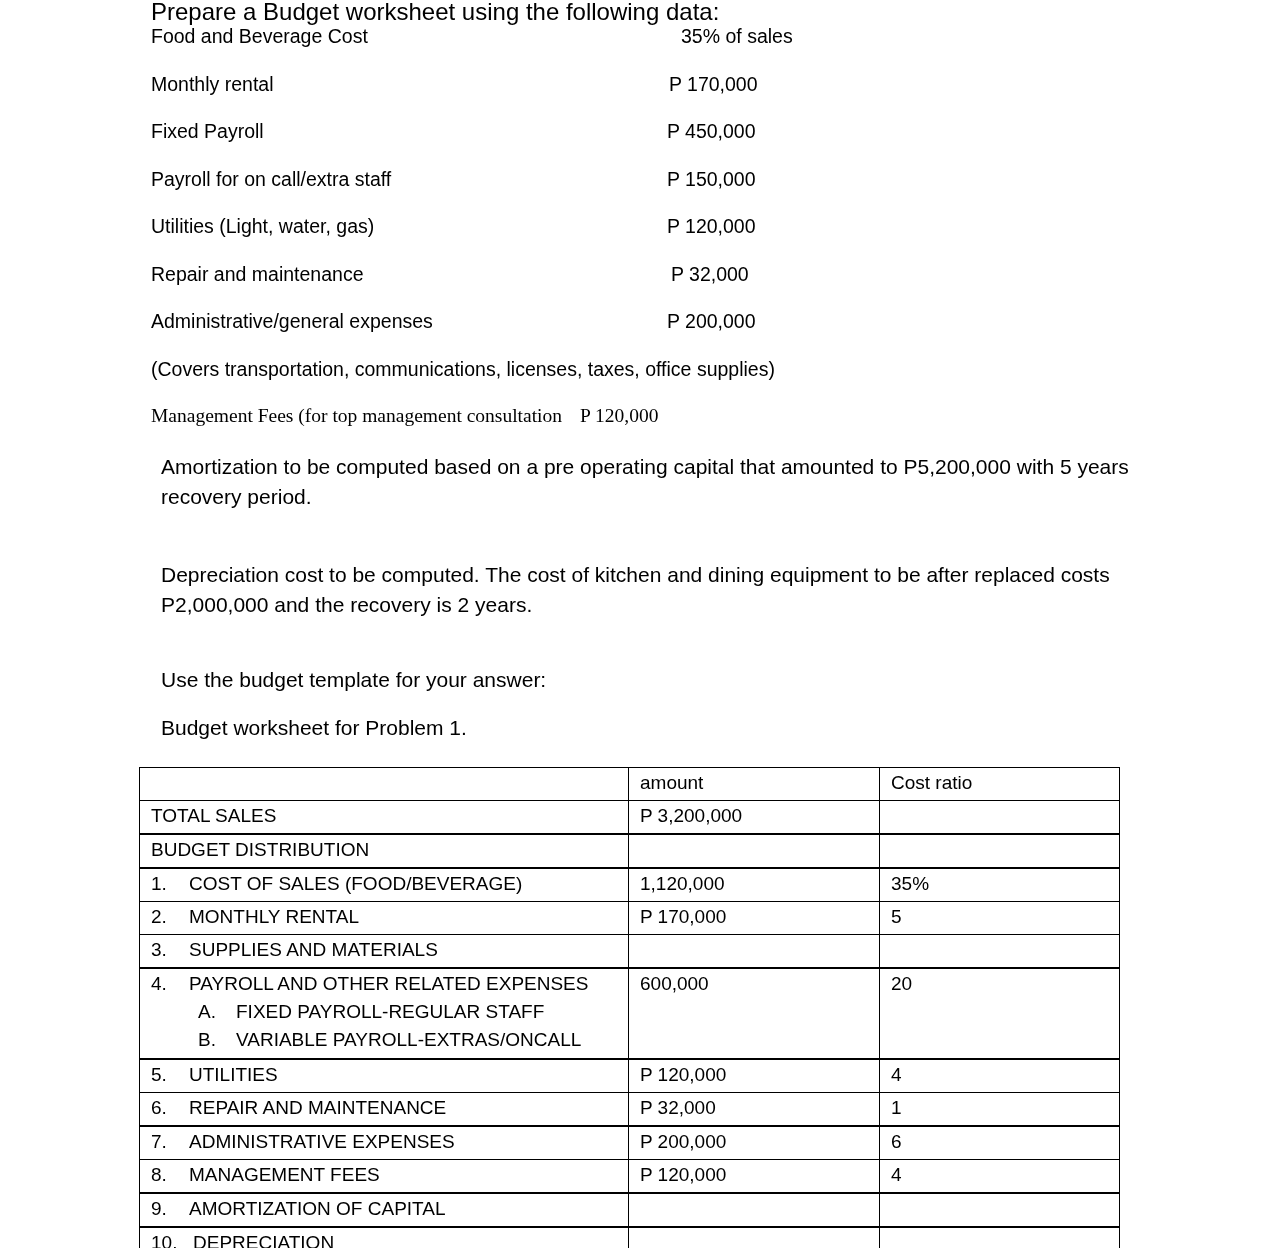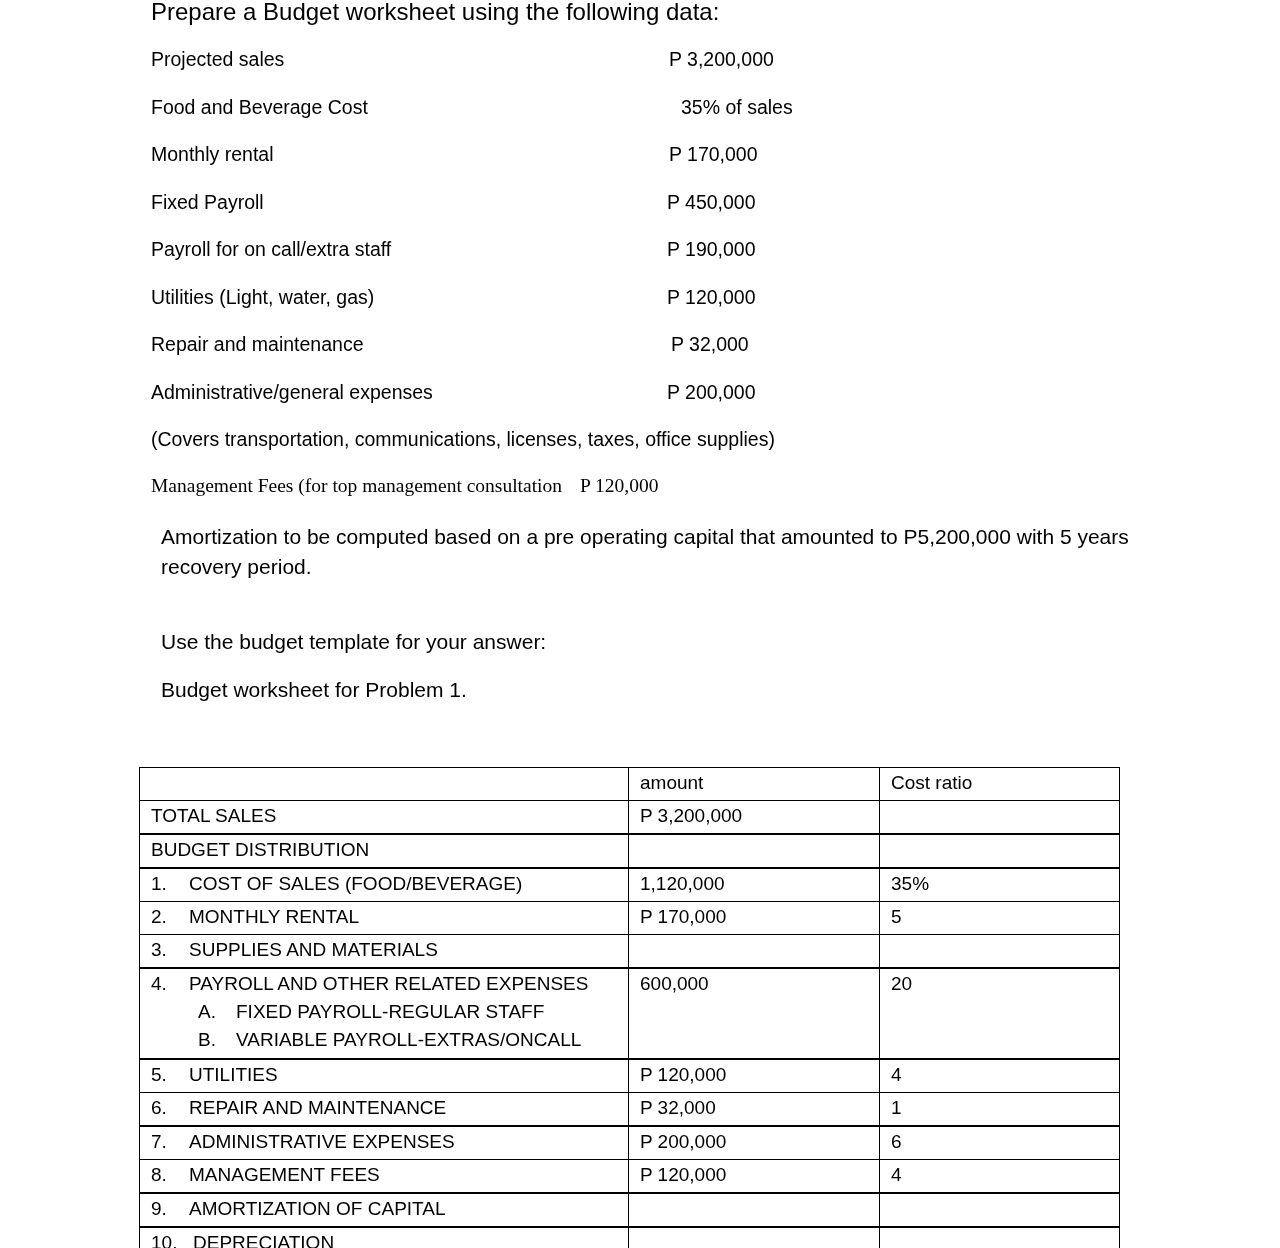--- a/index.html
+++ b/index.html
@@ -139,39 +139,35 @@
 </style>
 </head>
 <body>
 
 <div class="page">
 
   <div class="prose-block">
 
     <p class="lead">Prepare a Budget worksheet using the following data:</p>
 
-    <div class="data-row" style="margin-top:23px;">
-      <span class="dr-label">Projected sales</span>
-      <span class="dr-value" style="left:518px;">P 3,200,000</span>
-    </div>
     <div class="data-row">
       <span class="dr-label">Food and Beverage Cost</span>
       <span class="dr-value" style="left:530px;">35% of sales</span>
     </div>
     <div class="data-row">
       <span class="dr-label">Monthly rental</span>
       <span class="dr-value" style="left:518px;">P 170,000</span>
     </div>
     <div class="data-row">
       <span class="dr-label">Fixed Payroll</span>
       <span class="dr-value" style="left:516px;">P 450,000</span>
     </div>
     <div class="data-row">
       <span class="dr-label">Payroll for on call/extra staff</span>
-      <span class="dr-value" style="left:516px;">P 190,000</span>
+      <span class="dr-value" style="left:516px;">P 150,000</span>
     </div>
     <div class="data-row">
       <span class="dr-label">Utilities (Light, water, gas)</span>
       <span class="dr-value" style="left:516px;">P 120,000</span>
     </div>
     <div class="data-row">
       <span class="dr-label">Repair and maintenance</span>
       <span class="dr-value" style="left:520px;">P 32,000</span>
     </div>
     <div class="data-row">
@@ -179,20 +175,21 @@
       <span class="dr-value" style="left:516px;">P 200,000</span>
     </div>
 
     <div class="note-line">(Covers transportation, communications, licenses, taxes, office supplies)</div>
 
     <div class="inline-row">
       <span>Management Fees (for top management consultation</span><span class="ir-amt">P 120,000</span>
     </div>
 
     <p class="para" style="margin-top:0;">Amortization to be computed based on a pre operating capital that amounted to P5,200,000 with 5 years recovery period.</p>
+    <p class="para" style="margin-top:48px;">Depreciation cost to be computed. The cost of kitchen and dining equipment to be after replaced costs P2,000,000 and the recovery is 2 years.</p>
     <p class="para" style="margin-top:45px;">Use the budget template for your answer:</p>
     <p class="para" style="margin-top:18px;">Budget worksheet for Problem 1.</p>
   </div>
 
   <table class="bw-table">
     <colgroup>
       <col class="c-name">
         <col class="c-amt">
         <col class="c-ratio">
     </colgroup>

